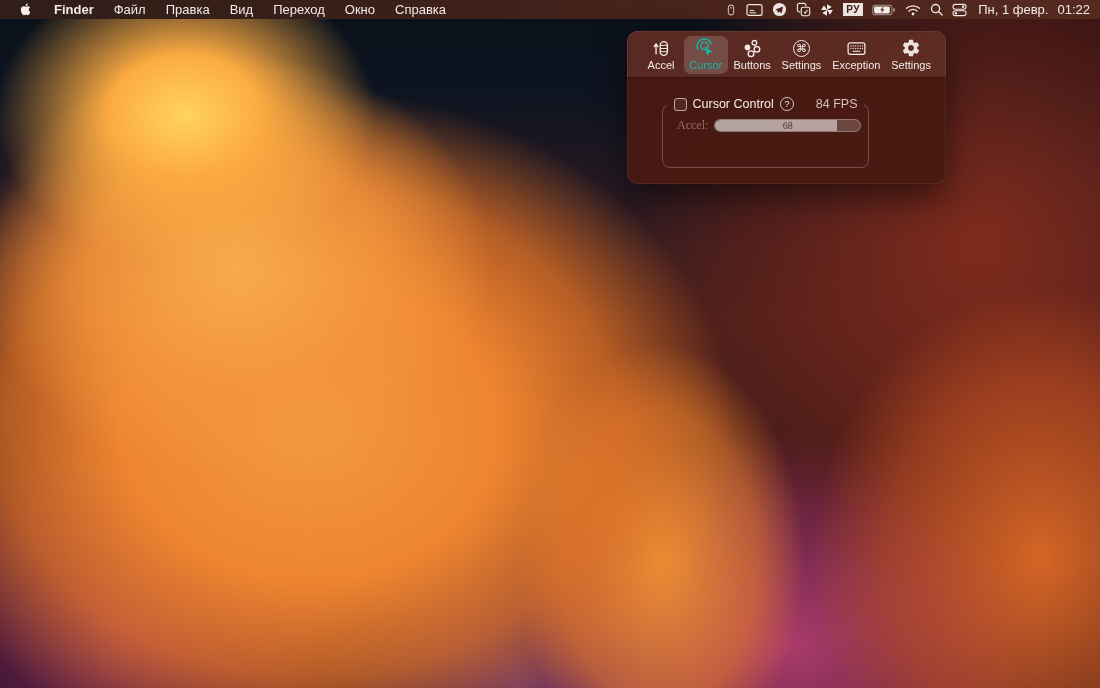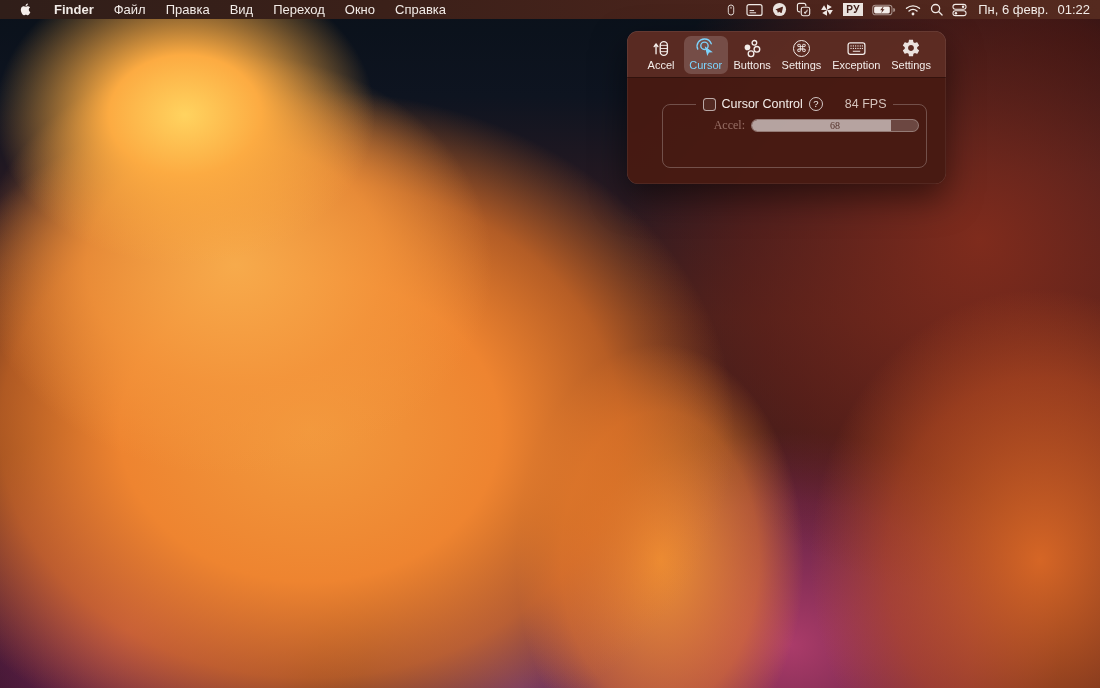--- a/index.html
+++ b/index.html
@@ -44,28 +44,28 @@
     border-radius:11px; background:rgba(82,30,21,0.96);
     box-shadow:0 14px 34px rgba(0,0,0,0.5), 0 0 0 0.5px rgba(255,255,255,0.14) inset;
     overflow:hidden; }
   .tabbar { position:absolute; top:0; left:0; right:0; height:46px;
     display:flex; align-items:center; justify-content:space-between;
     padding:2px 10px 0 12px; background:rgba(255,255,255,0.06); }
   .tab { display:flex; flex-direction:column; align-items:center; justify-content:center;
     color:#f3ece9; border-radius:7px; padding:2px 5px 3px; min-width:44px; cursor:default; }
   .tab .ticon { height:21px; display:flex; align-items:center; justify-content:center; }
   .tab .tlabel { font-size:11px; margin-top:0px; line-height:1.1; }
-  .tab.selected { background:rgba(255,255,255,0.17); color:#7dd3fc;justify-content:flex-end; }
+  .tab.selected { background:rgba(255,255,255,0.17); color:#14b8a6;justify-content:flex-end; }
   .cmd-circle { width:17px; height:17px; border:1.3px solid currentColor; border-radius:50%;
     display:flex; align-items:center; justify-content:center; font-size:11px; line-height:1; }
 
   .panel-content { position:absolute; top:46px; left:0; right:0; bottom:0;
     background:rgba(0,0,0,0.12); border-top:1px solid rgba(0,0,0,0.28); }
 
-  fieldset.groupbox { margin:19px 0 0 35px; width:265px; height:71px; min-width:0;
+  fieldset.groupbox { margin:19px 0 0 35px; width:207px; height:71px; min-width:0;
     border:1px solid rgba(255,255,255,0.24); border-radius:8px; }
   fieldset.groupbox legend { margin:0 auto; padding:0 7px; }
   .legend-row { display:flex; align-items:center; gap:6px; }
   .checkbox { width:13px; height:13px; border:1px solid rgba(255,255,255,0.6);
     border-radius:3.5px; background:rgba(255,255,255,0.07); }
   .cc-label { color:#f4ede9; font-size:12.5px; white-space:nowrap; }
   .help-btn { width:14px; height:14px; border:1.1px solid rgba(255,255,255,0.75); border-radius:50%;
     color:#f4ede9; font-size:9.5px; display:flex; align-items:center; justify-content:center; line-height:1; }
   .fps { color:#d4c2bb; font-size:12.5px; margin-left:16px; white-space:nowrap; }
 
@@ -167,21 +167,21 @@
       </span>
       <span class="statusicon">
         <svg width="15" height="14" viewBox="0 0 16 14" fill="none" stroke="#f2ebe7" stroke-width="1.1">
           <rect x="1" y="1" width="14" height="5.2" rx="2.6"></rect>
           <circle cx="11.8" cy="3.6" r="1.3" fill="#f2ebe7" stroke="none"></circle>
           <rect x="1" y="7.8" width="14" height="5.2" rx="2.6"></rect>
           <circle cx="4.2" cy="10.4" r="1.3" fill="#f2ebe7" stroke="none"></circle>
         </svg>
       </span>
       <span class="clock">
-        <span>Пн, 6 февр.</span>
+        <span>Пн, 1 февр.</span>
         <span>01:22</span>
       </span>
     </div>
   </div>
 
   <div class="panel">
     <div class="tabbar">
 
       <div class="tab">
         <span class="ticon">

